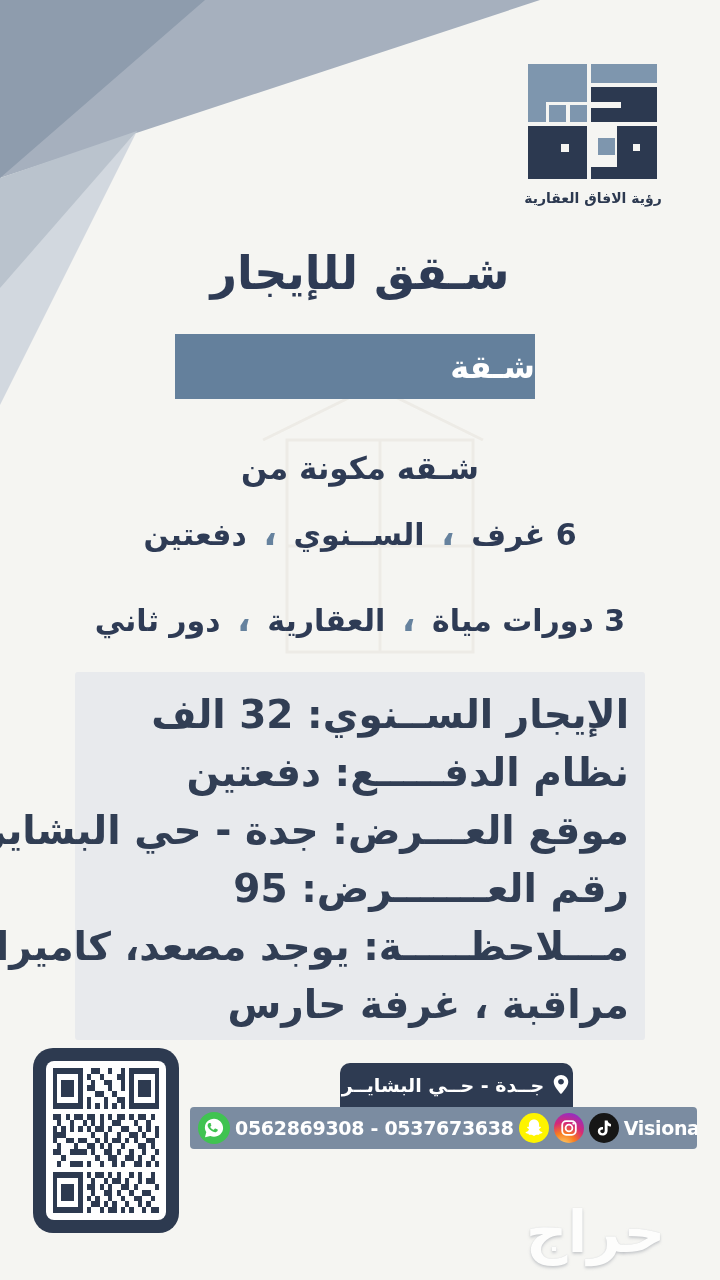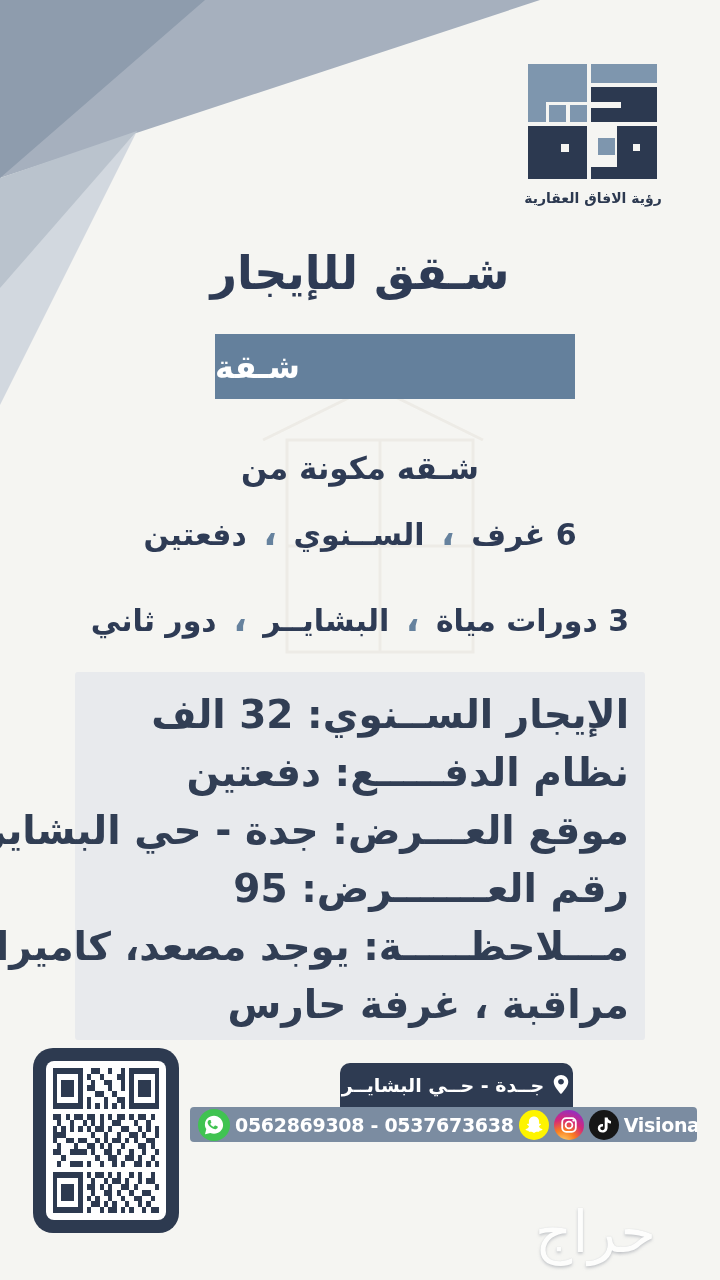--- a/index.html
+++ b/index.html
@@ -21,21 +21,21 @@
 
   
   .house-wm{left:225px;top:378px;opacity:.85;}
 
   
   .main-title{left:0;top:246px;width:720px;text-align:center;
     font-size:46px;font-weight:700;color:#2e3b55;direction:rtl;letter-spacing:.5px;}
 
   
   .cat-band{left:175px;top:334px;width:360px;height:65px;background:#64809c;
-    display:flex;align-items:center;justify-content:flex-start;margin-left:40px;}
+    display:flex;align-items:center;justify-content:flex-end;}
   .cat-band span{color:#fff;font-size:32px;font-weight:700;direction:rtl;}
 
   
   .intro-line{left:0;top:450px;width:720px;text-align:center;
     font-size:31px;font-weight:700;color:#2e3b55;direction:rtl;}
   .feat-line{left:0;width:720px;text-align:center;font-size:30px;font-weight:700;
     color:#2e3b55;direction:rtl;white-space:nowrap;}
   .feat-1{top:512px;}
   .feat-2{top:598px;}
   .feat-sep{color:#66829e;font-size:36px;font-weight:700;padding:0 6px;}
@@ -53,30 +53,30 @@
     box-sizing:border-box;padding:7px;}
   .qr-inner svg{width:100%;height:100%;display:block;}
 
   
   .loc-badge{left:312px;top:1063px;width:233px;height:44px;background:#2e3b52;
     border-radius:10px 10px 0 0;display:flex;align-items:center;justify-content:center;
     gap:7px;direction:rtl;margin-left:28px;}
   .loc-badge span{color:#fff;font-size:19px;font-weight:700;white-space:nowrap;}
 
   
-  .contact-bar{left:190px;top:1107px;width:507px;height:35px;background:#7b8ca1;
+  .contact-bar{left:190px;top:1107px;width:507px;height:42px;background:#7b8ca1;
     border-radius:4px;display:flex;align-items:center;gap:5px;direction:ltr;
     padding:0 8px;box-sizing:border-box;overflow:hidden;}
   .contact-bar .txt{color:#fff;font-size:19px;font-weight:700;letter-spacing:-0.3px;
     white-space:nowrap;}
   .soc{flex:0 0 auto;display:block;}
 
   
   .haraj-wm{left:478px;top:1198px;width:235px;text-align:center;direction:rtl;
-    font-size:58px;font-weight:400;color:#fdfdfc;
+    font-size:58px;font-weight:700;color:#fdfdfc;
     text-shadow:0 2px 3px rgba(165,170,176,.55),0 0 1px rgba(185,190,196,.6);}
 </style>
 </head>
 <body>
 
 <div class="page">
 
   <svg class="abs corner-svg" width="540" height="410" viewBox="0 0 540 410">
     <polygon points="0,0 540,0 0,178" fill="#a6b0be"></polygon>
     <polygon points="0,285 137,131 0,405" fill="#d2d8df"></polygon>
@@ -124,21 +124,21 @@
     <span>6 غرف</span>
     <span class="feat-sep">،</span>
     <span>الســنوي</span>
     <span class="feat-sep">،</span>
     <span>دفعتين</span>
   </div>
 
   <div class="abs feat-line feat-2">
     <span>3 دورات مياة</span>
     <span class="feat-sep">،</span>
-    <span>البشايــر</span>
+    <span>العقارية</span>
     <span class="feat-sep">،</span>
     <span>دور ثاني</span>
   </div>
 
   <div class="abs details-box">
     <div class="details-line">الإيجار الســنوي: 32 الف</div>
     <div class="details-line">نظام الدفـــــع: دفعتين</div>
     <div class="details-line">موقع العـــرض: جدة - حي البشاير</div>
     <div class="details-line">رقم العـــــــرض: 95</div>
     <div class="details-line">مـــلاحظـــــة: يوجد مصعد، كاميرات</div>

